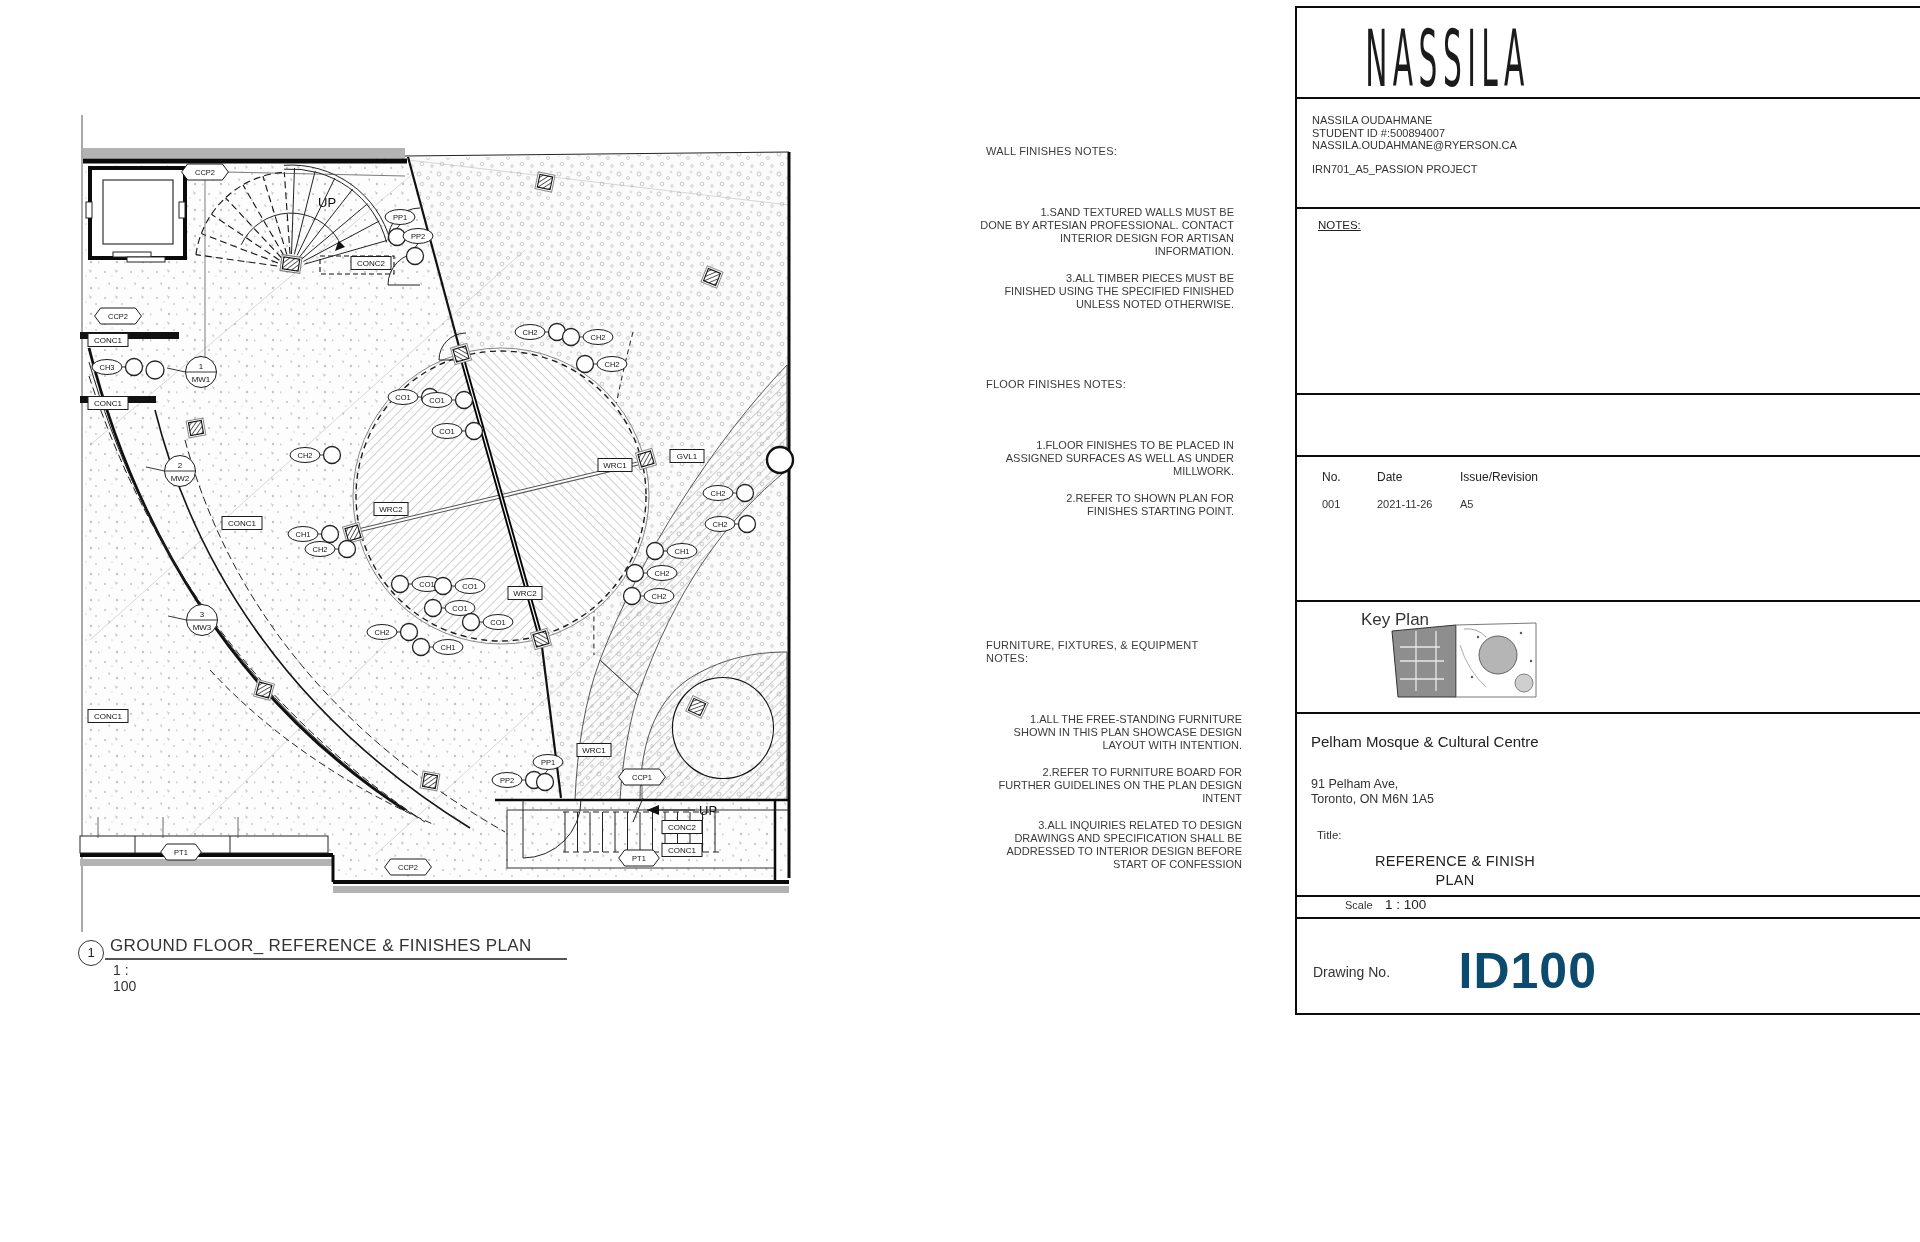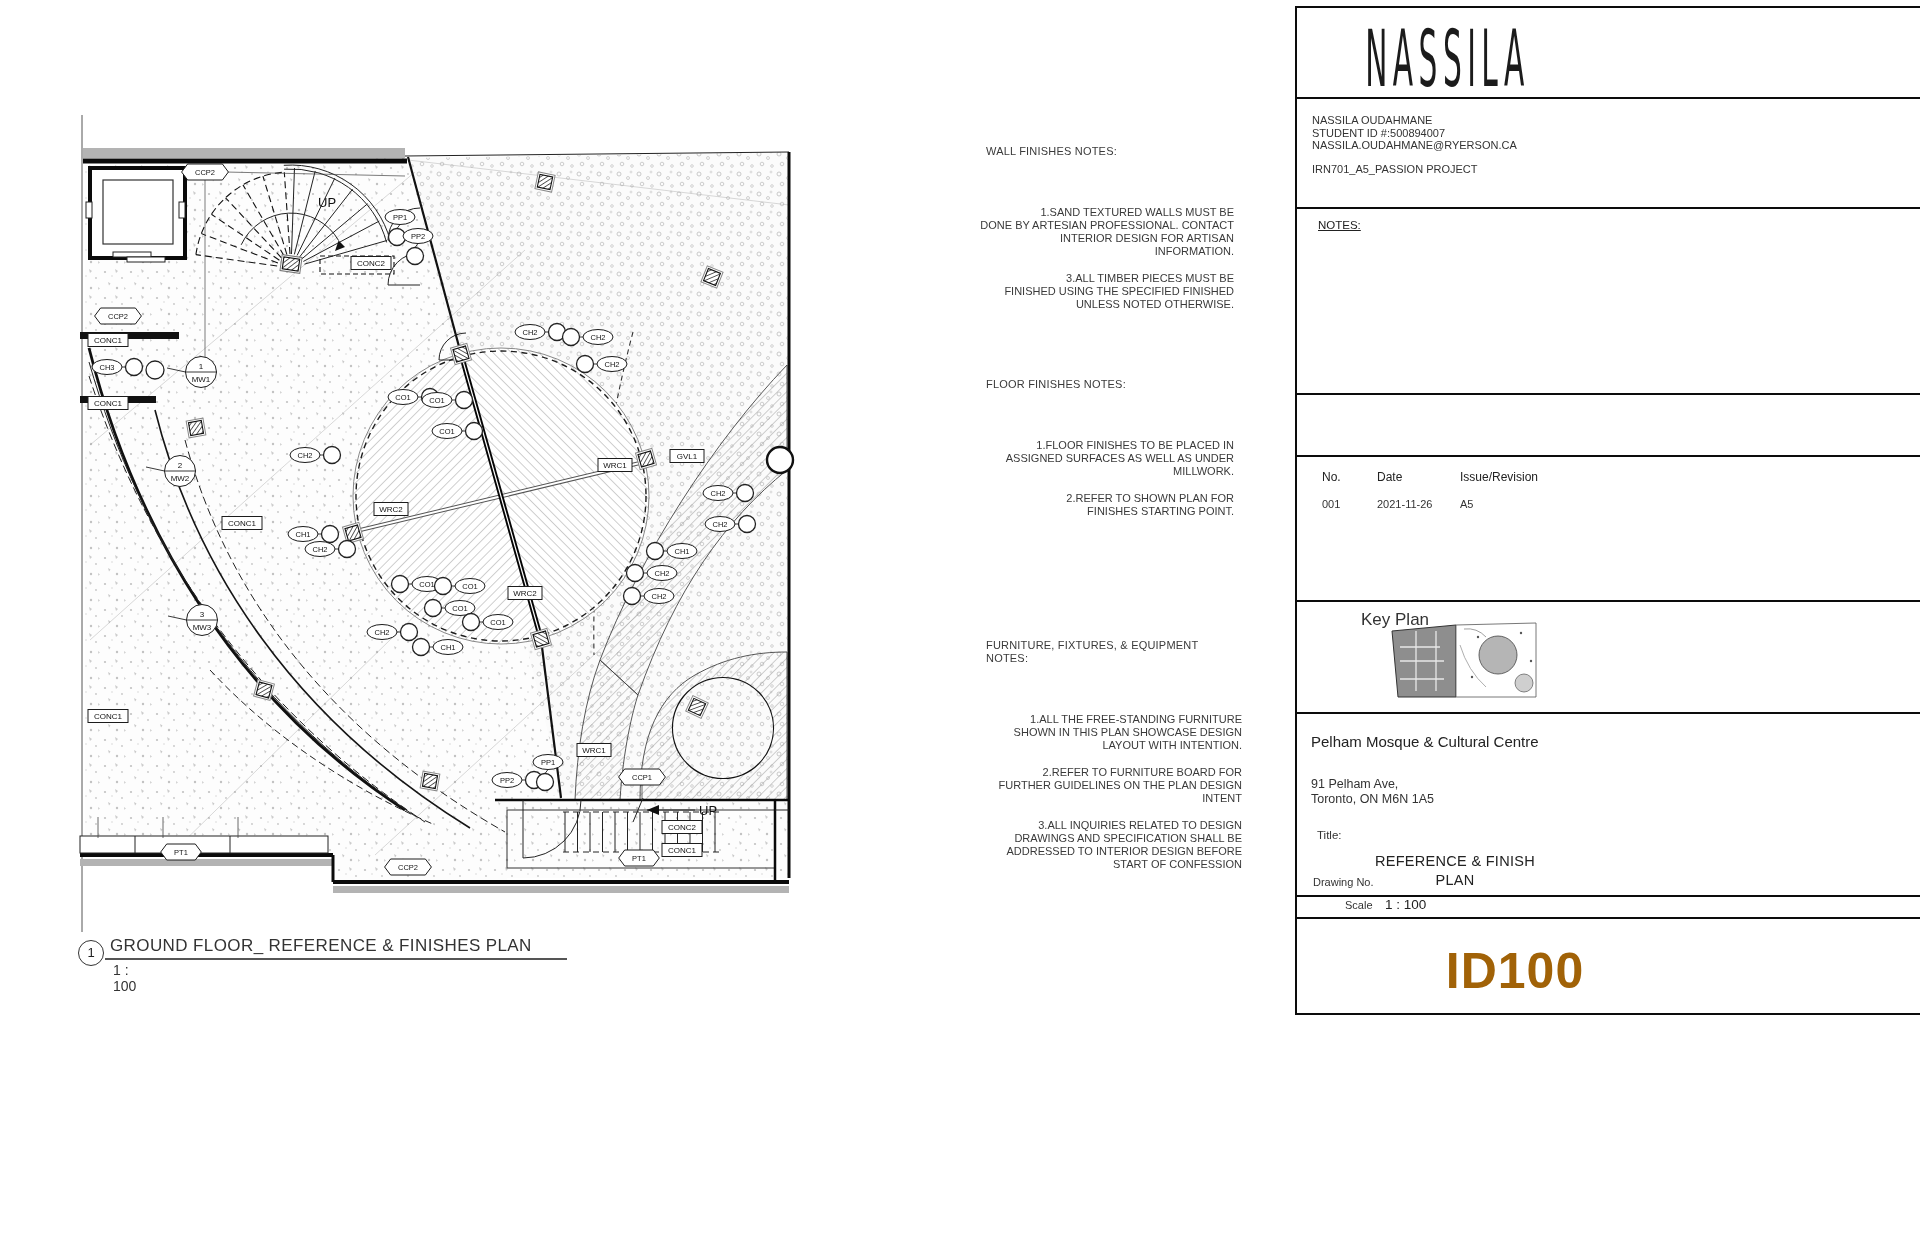--- a/index.html
+++ b/index.html
@@ -51,23 +51,23 @@
   .rc:last-child{width:auto;}
   #keyplan-label{position:absolute;left:1313px;top:610px;font-size:17px;color:#333;margin-left:48px;}
   #keyplan{position:absolute;left:1386px;top:617px;}
   #proj-name{position:absolute;left:1311px;top:733px;font-size:15px;color:#222;}
   #proj-addr{position:absolute;left:1311px;top:777px;font-size:12.5px;line-height:14.5px;color:#333;}
   #title-label{position:absolute;left:1317px;top:829px;font-size:11.5px;color:#333;}
   #sheet-title{position:absolute;left:1295px;top:852px;width:320px;text-align:center;
                font-size:14.5px;line-height:19px;color:#222;letter-spacing:0.3px;}
   #scale-label{position:absolute;left:1313px;top:899px;font-size:11px;color:#333;margin-left:32px;}
   #scale-value{position:absolute;left:1385px;top:897px;font-size:13.5px;color:#222;}
-  #dwgno-label{position:absolute;left:1313px;top:876px;font-size:11px;color:#333;}
-  #dwgno{position:absolute;left:1350px;top:942px;width:330px;text-align:center;
-         font-size:50px;font-weight:bold;color:#a16207;letter-spacing:1px;}
+  #dwgno-label{position:absolute;left:1313px;top:964px;font-size:14px;color:#333;}
+  #dwgno{position:absolute;left:1267px;top:942px;width:330px;text-align:right;
+         font-size:50px;font-weight:bold;color:#0c4a6e;letter-spacing:1px;}
 </style>
 </head>
 <body>
 
 <div id="sheet">
 
   <svg id="plan" viewBox="0 0 730 835">
     <defs>
       <pattern id="h45" width="6.5" height="6.5" patternUnits="userSpaceOnUse" patternTransform="rotate(45)">
         <line x1="0" y1="0" x2="0" y2="6.5" stroke="#9f9f9f" stroke-width="1"></line>

